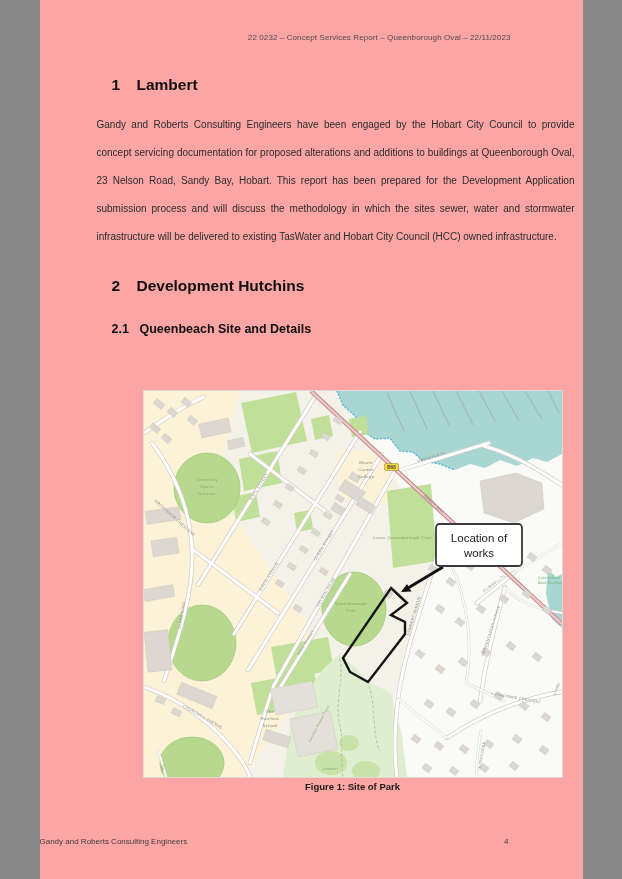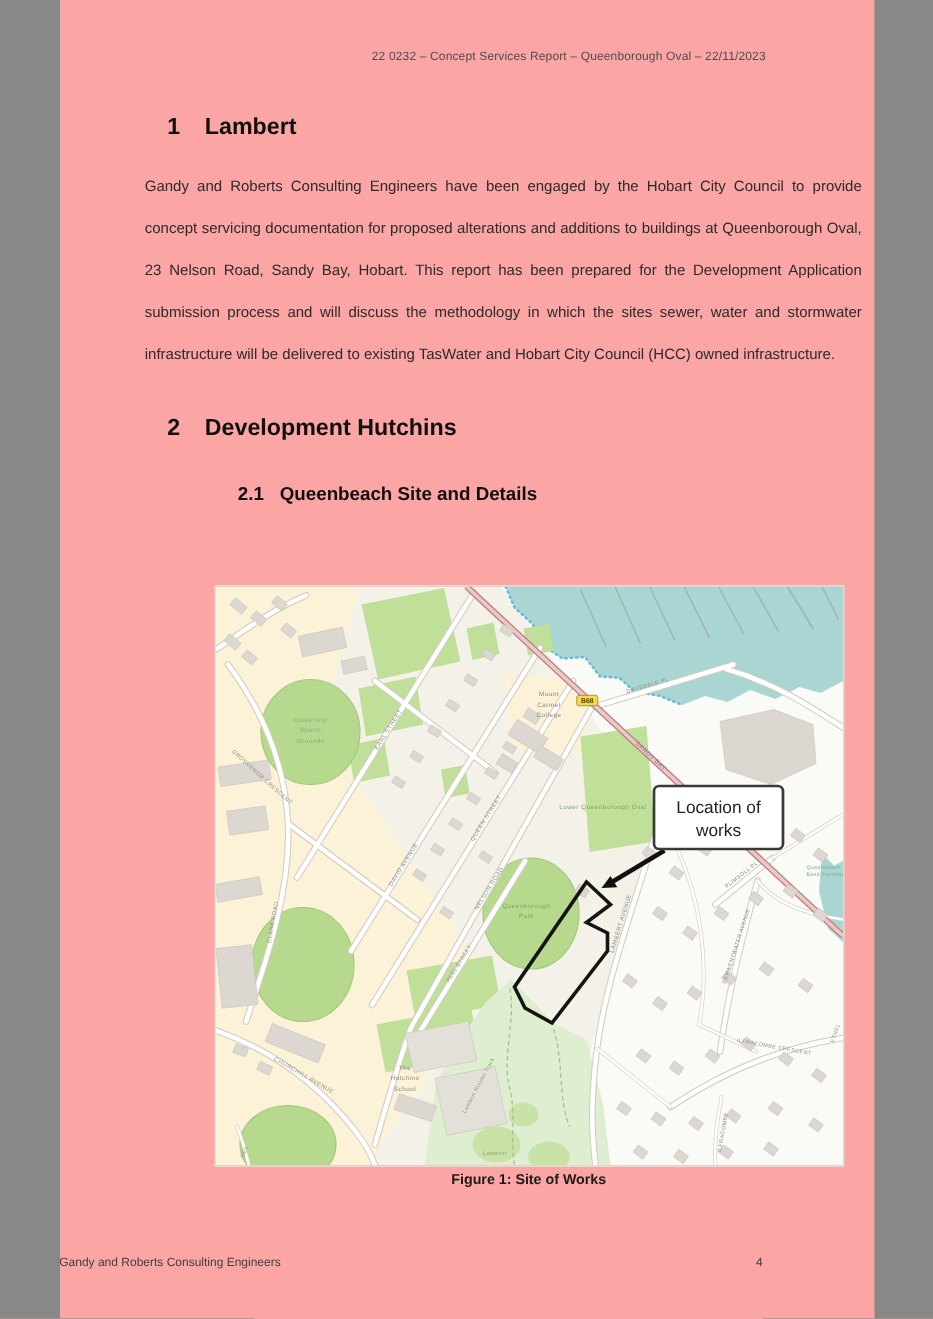--- a/index.html
+++ b/index.html
@@ -63,21 +63,21 @@
     <span>Lambert</span>
   </div>
 
   <div class="para" style="top:111px;">Gandy and Roberts Consulting Engineers have been engaged by the Hobart City Council to provide concept servicing documentation for proposed alterations and additions to buildings at Queenborough Oval, 23 Nelson Road, Sandy Bay, Hobart. This report has been prepared for the Development Application submission process and will discuss the methodology in which the sites sewer, water and stormwater infrastructure will be delivered to existing TasWater and Hobart City Council (HCC) owned infrastructure.</div>
 
   <div class="h1" style="top:277px;">
     <span class="num">2</span>
     <span>Development Hutchins</span>
   </div>
 
-  <div class="h2" style="top:322px;margin-left:47px;">
+  <div class="h2" style="top:322px;">
     <span class="num">2.1</span>
     <span>Queenbeach Site and Details</span>
   </div>
 
 
   <div class="figwrap">
     <svg viewBox="0 0 418 386" xmlns="http://www.w3.org/2000/svg">
       <defs>
         <g id="roadnet">
           <path d="M 8,52 C 32,84 46,118 48,158 C 50,200 36,242 20,290"></path>
@@ -289,18 +289,18 @@
         <polygon class="arrowhead" points="257,201 267.5,200.5 263,193"></polygon>
       </g>
       <g>
         <rect class="callout-box" x="292" y="133" width="86" height="42" rx="3.5"></rect>
         <text class="callout-text" x="335" y="151">Location of</text>
         <text class="callout-text" x="335" y="166">works</text>
       </g>
     </svg>
   </div>
 
-  <div class="caption">Figure 1: Site of Works</div>
+  <div class="caption">Figure 1: Site of Park</div>
 
   <div class="ftr">Gandy and Roberts Consulting Engineers</div>
   <div class="pageno">4</div>
 
 </div>
 
 </body></html>

